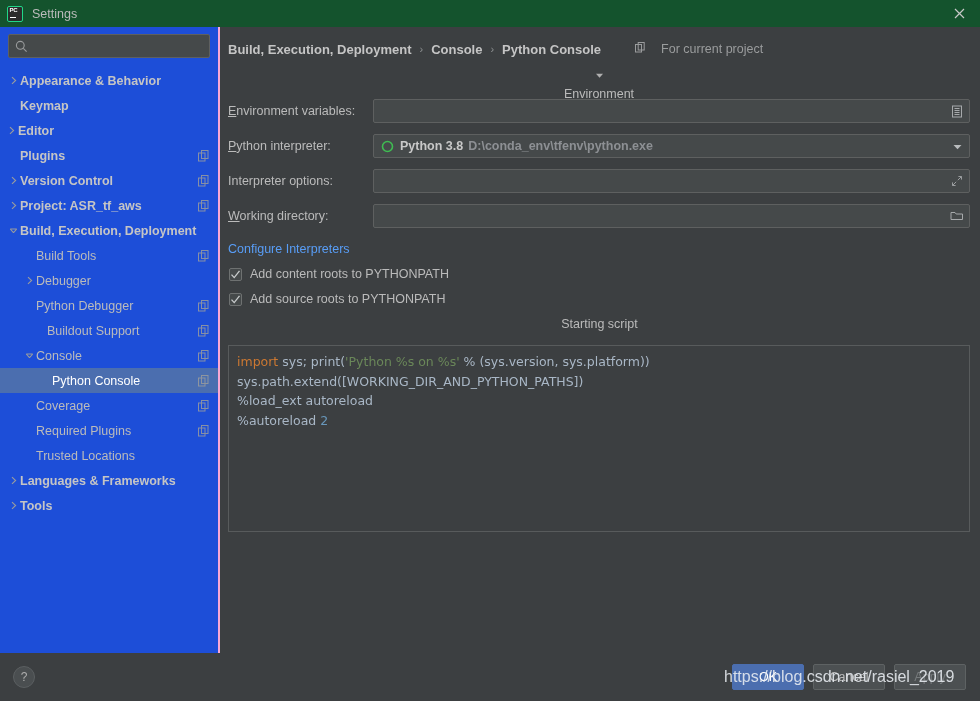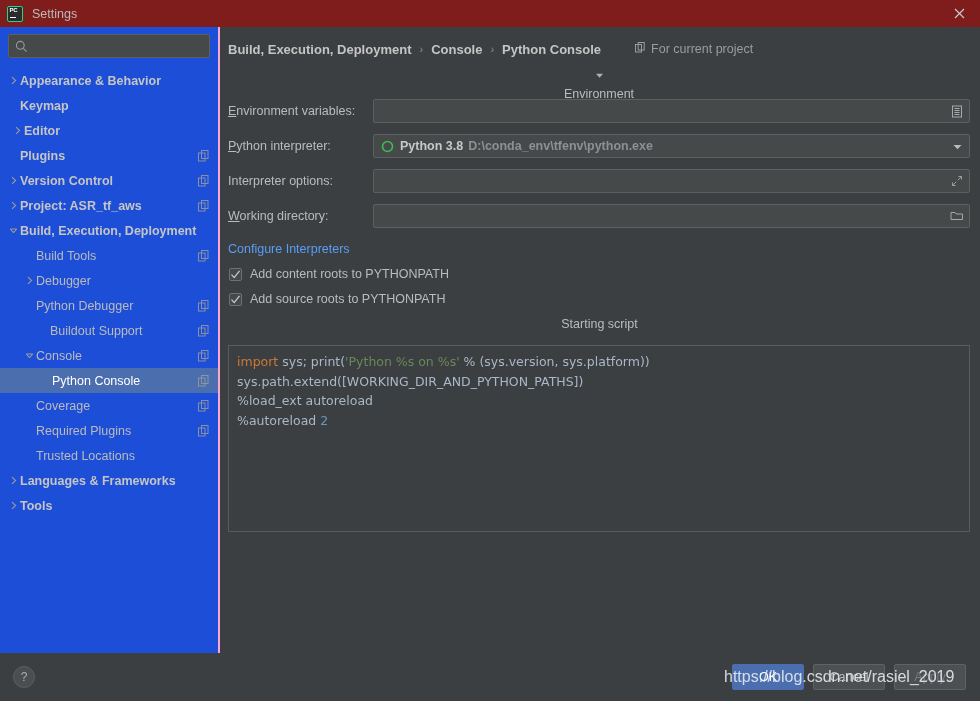--- a/index.html
+++ b/index.html
@@ -12,21 +12,21 @@
   .dialog {
     position: relative;
     width: 980px; height: 701px;
     background: #3c3f41;
     display: flex; flex-direction: column;
   }
 
   
   .titlebar {
     height: 27px; flex: 0 0 27px;
-    background: #7f1d1d;
+    background: #14532d;
     display: flex; align-items: center;
     padding: 0 8px 0 7px;
   }
   .pc-logo {
     width: 16px; height: 16px; flex: 0 0 16px;
     background: #2b2b2b;
     border: 1.5px solid #21d789;
     border-radius: 2px;
     position: relative;
     margin-right: 9px;
@@ -110,21 +110,21 @@
     position: relative;
   }
   .breadcrumb {
     display: flex; align-items: center;
     height: 44px; padding-left: 8px;
     font-size: 13px;
   }
   .crumb { font-weight: bold; color: #c5c5c5; white-space: nowrap; }
   .crumb-sep { color: #8c8f91; margin: 0 8px; font-size: 11px; }
   .for-project {
-    display: flex; align-items: center; gap: 5px;
+    display: flex; align-items: center; gap: 15px;
     margin-left: 34px; color: #9a9c9d; font-size: 12.5px;
     white-space: nowrap;
   }
 
   
   .section-head {
     display: flex; align-items: center; gap: 7px;
     padding-left: 8px; height: 20px; margin-bottom: 8px; flex-direction: column;
   }
   .section-head .tri { color: #b0b0b0; }
@@ -284,21 +284,21 @@
               <svg width="9" height="9" viewBox="0 0 9 9">
                 <path d="M3 1.2 L6.6 4.5 L3 7.8" stroke="#9a9c9d" stroke-width="1.1" fill="none"></path>
               </svg>
             </span>
             <span class="tree-label">Appearance &amp; Behavior</span>
           </div>
           <div class="tree-row bold" style="padding-left: 6px;">
             <span class="tree-arrow"></span>
             <span class="tree-label">Keymap</span>
           </div>
-          <div class="tree-row bold" style="padding-left: 10px;">
+          <div class="tree-row bold" style="padding-left: 4px;">
             <span class="tree-arrow">
               <svg width="9" height="9" viewBox="0 0 9 9">
                 <path d="M3 1.2 L6.6 4.5 L3 7.8" stroke="#9a9c9d" stroke-width="1.1" fill="none"></path>
               </svg>
             </span>
             <span class="tree-label">Editor</span>
           </div>
           <div class="tree-row bold" style="padding-left: 6px;">
             <span class="tree-arrow"></span>
             <span class="tree-label">Plugins</span>
@@ -366,21 +366,21 @@
           <div class="tree-row" style="padding-left: 22px;">
             <span class="tree-arrow"></span>
             <span class="tree-label">Python Debugger</span>
             <span class="copy-icon">
               <svg width="12" height="12" viewBox="0 0 12 12">
                 <rect x="0.5" y="3" width="6.5" height="8" stroke="#9a9c9d" stroke-width="1" fill="none"></rect>
                 <rect x="3.5" y="0.5" width="6.5" height="8" stroke="#9a9c9d" stroke-width="1" fill="none"></rect>
               </svg>
             </span>
           </div>
-          <div class="tree-row" style="padding-left: 36px;">
+          <div class="tree-row" style="padding-left: 24px; gap: 9px;">
             <span class="tree-arrow"></span>
             <span class="tree-label">Buildout Support</span>
             <span class="copy-icon">
               <svg width="12" height="12" viewBox="0 0 12 12">
                 <rect x="0.5" y="3" width="6.5" height="8" stroke="#9a9c9d" stroke-width="1" fill="none"></rect>
                 <rect x="3.5" y="0.5" width="6.5" height="8" stroke="#9a9c9d" stroke-width="1" fill="none"></rect>
               </svg>
             </span>
           </div>
           <div class="tree-row" style="padding-left: 22px;">

